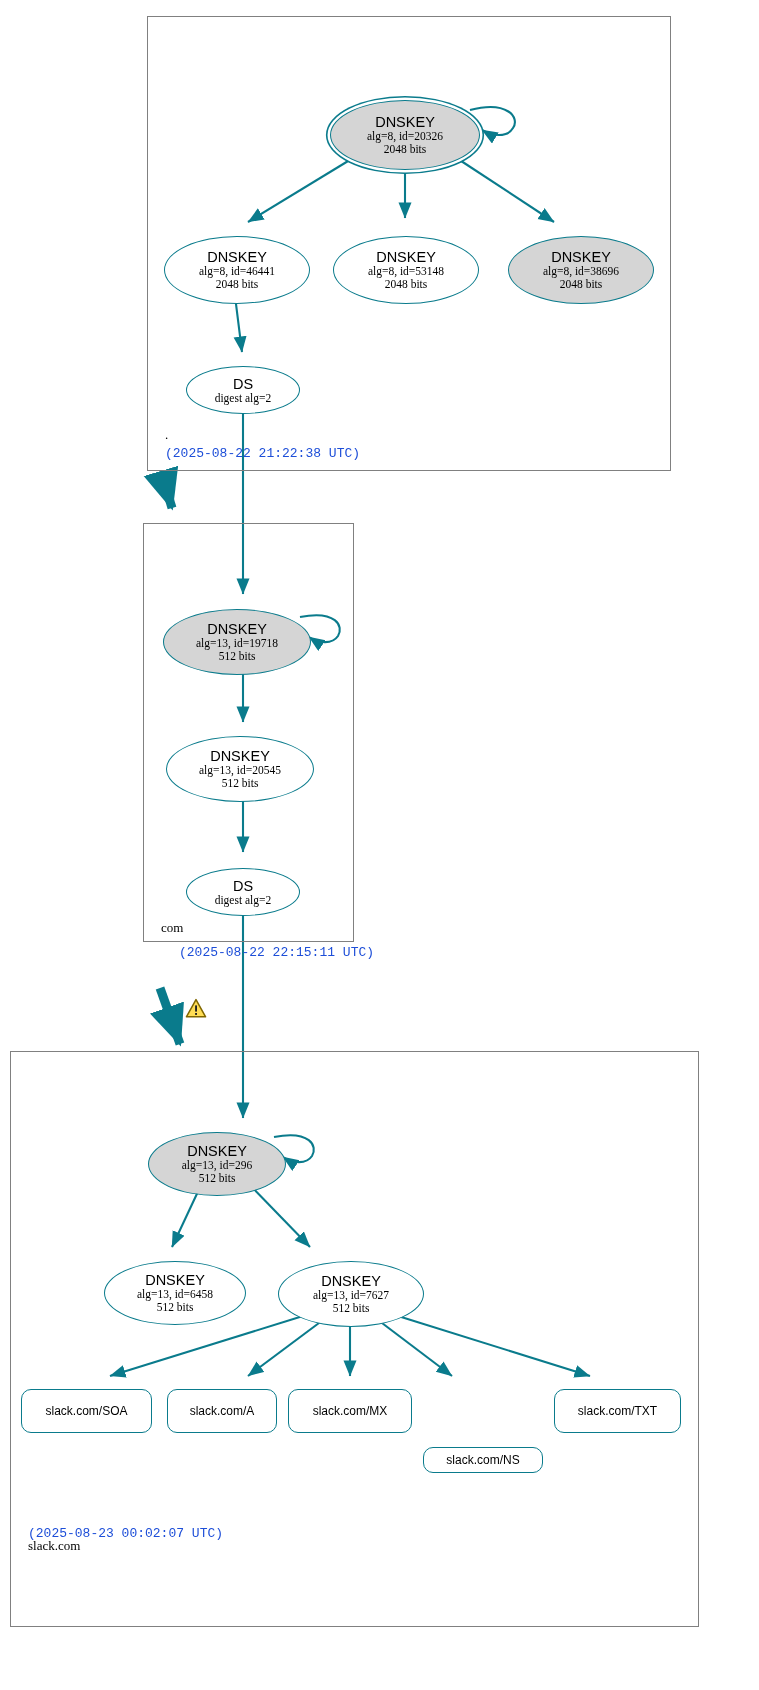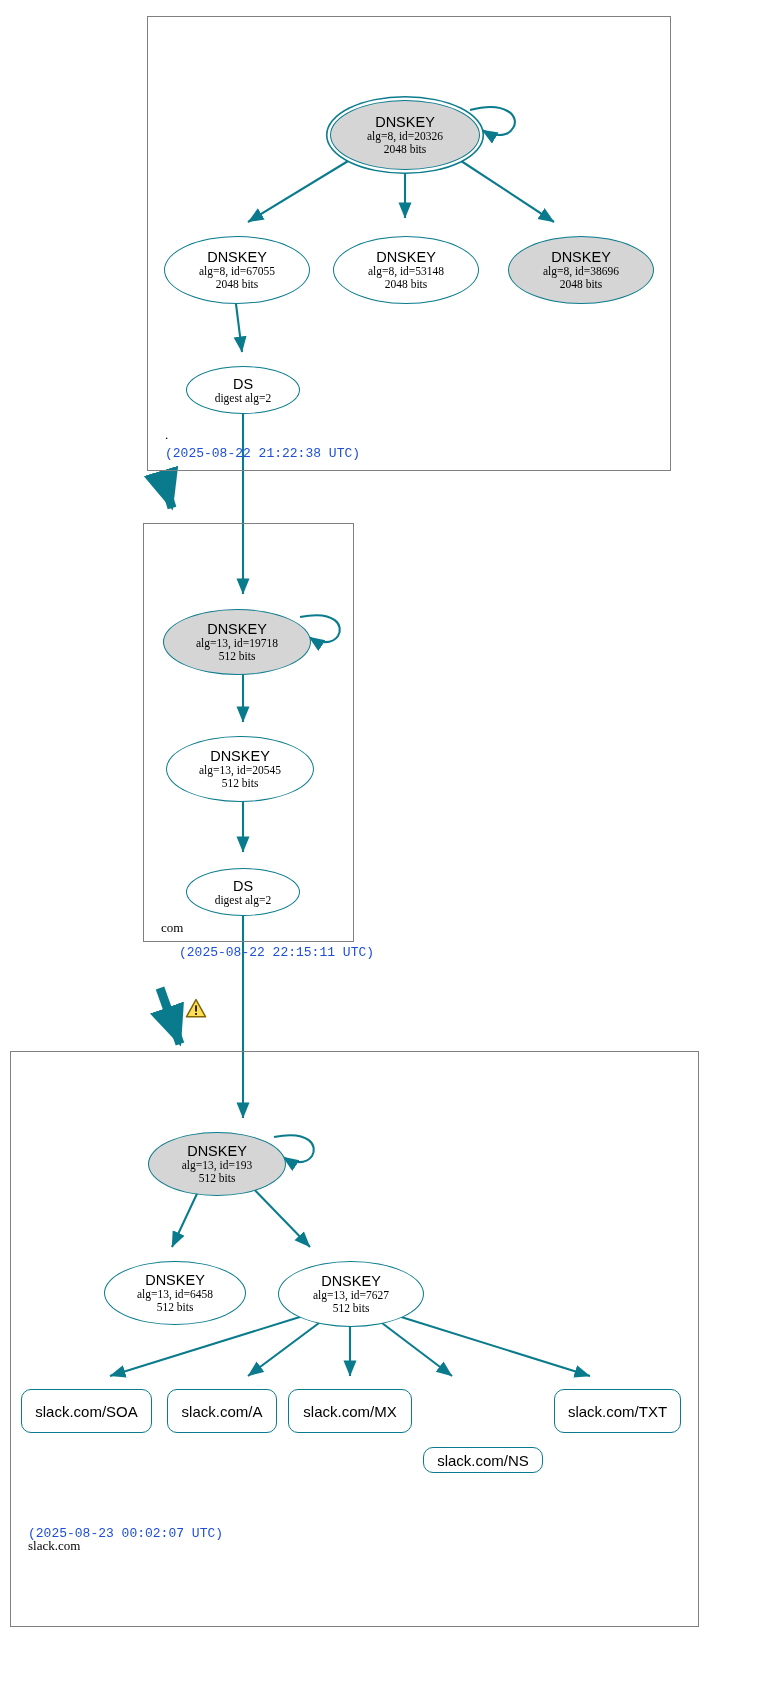--- a/index.html
+++ b/index.html
@@ -75,21 +75,21 @@
     white-space: nowrap;
   }
   .node.rrset {
     border-radius: 10px;
     font-family: "Liberation Sans", sans-serif;
     font-size: 14px;
     padding: 0 6px;
   }
   .rrset-label {
     font-family: "Liberation Sans", sans-serif;
-    font-size: 15px;
+    font-size: 12px;
     white-space: nowrap;
   }
   #warn-icon {
     position: absolute;
     left: 185px;
     top: 998px;
     width: 22px;
     height: 21px;
   }
 </style>
@@ -152,21 +152,21 @@
 <div class="zone-time" style="left:165px; top:446px;">(2025-08-22 21:22:38 UTC)</div>
 
 <div class="node ellipse filled ksk-double" style="left:330px; top:88px; width:150px; height:70px;">
   <div class="node-title">DNSKEY</div>
   <div class="node-sub">alg=8, id=20326</div>
   <div class="node-sub">2048 bits</div>
 </div>
 
 <div class="node ellipse" style="left:164px; top:224px; width:146px; height:68px;">
   <div class="node-title">DNSKEY</div>
-  <div class="node-sub">alg=8, id=67055</div>
+  <div class="node-sub">alg=8, id=46441</div>
   <div class="node-sub">2048 bits</div>
 </div>
 
 <div class="node ellipse" style="left:333px; top:224px; width:146px; height:68px;">
   <div class="node-title">DNSKEY</div>
   <div class="node-sub">alg=8, id=53148</div>
   <div class="node-sub">2048 bits</div>
 </div>
 
 <div class="node ellipse filled" style="left:508px; top:224px; width:146px; height:68px;">
@@ -206,21 +206,21 @@
   <rect x="10.1" y="7.4" width="1.9" height="6.2" fill="#222222"></rect>
   <rect x="10.1" y="15.0" width="1.9" height="1.9" fill="#222222"></rect>
 </svg>
 
 <div class="zone-box" id="zone-slack"></div>
 <div class="zone-label" style="left:28px; top:1538px;">slack.com</div>
 <div class="zone-time" style="left:28px; top:1526px;">(2025-08-23 00:02:07 UTC)</div>
 
 <div class="node ellipse filled" style="left:148px; top:1120px; width:138px; height:64px;">
   <div class="node-title">DNSKEY</div>
-  <div class="node-sub">alg=13, id=193</div>
+  <div class="node-sub">alg=13, id=296</div>
   <div class="node-sub">512 bits</div>
 </div>
 
 <div class="node ellipse" style="left:104px; top:1249px; width:142px; height:64px;">
   <div class="node-title">DNSKEY</div>
   <div class="node-sub">alg=13, id=6458</div>
   <div class="node-sub">512 bits</div>
 </div>
 
 <div class="node ellipse" style="left:278px; top:1249px; width:146px; height:66px;">

